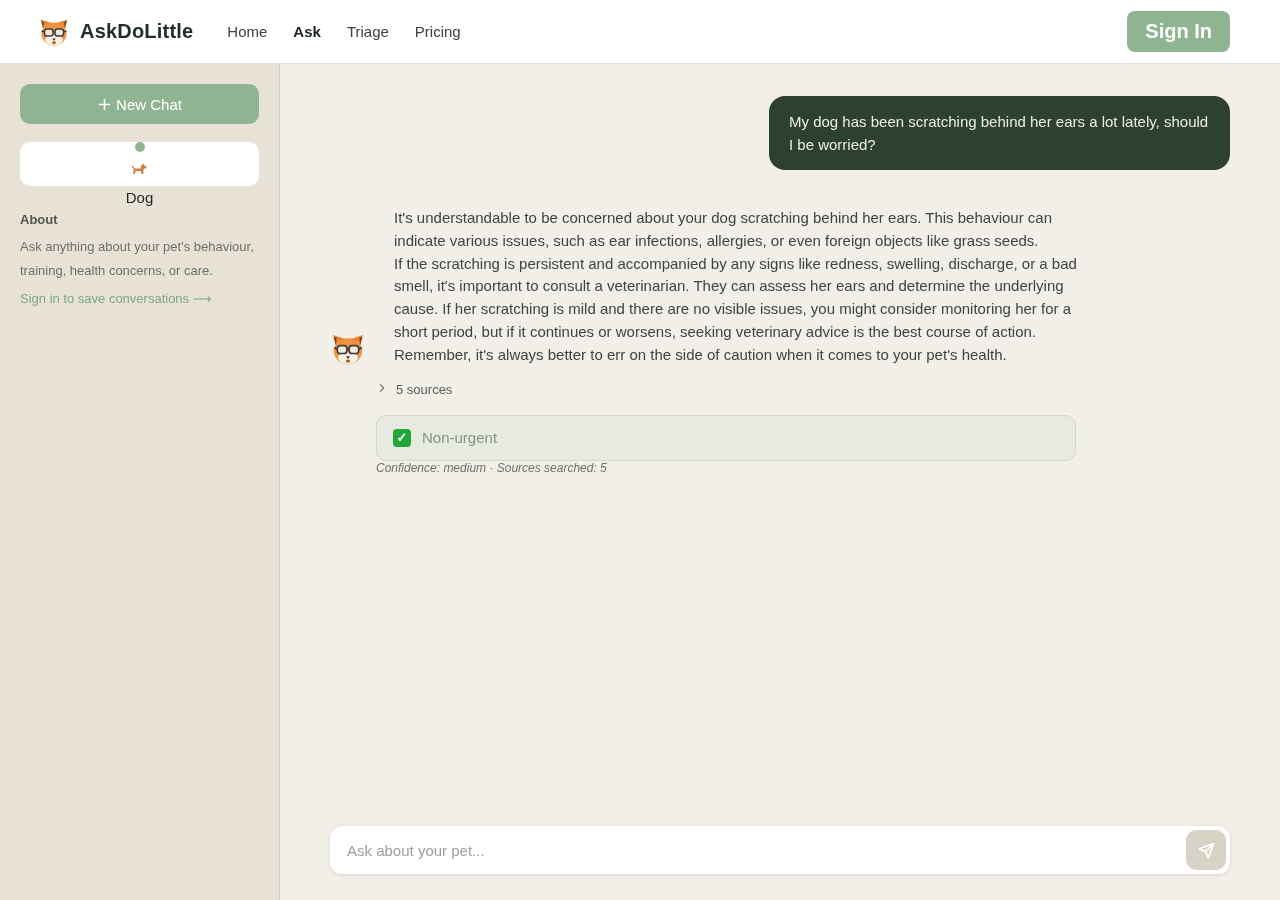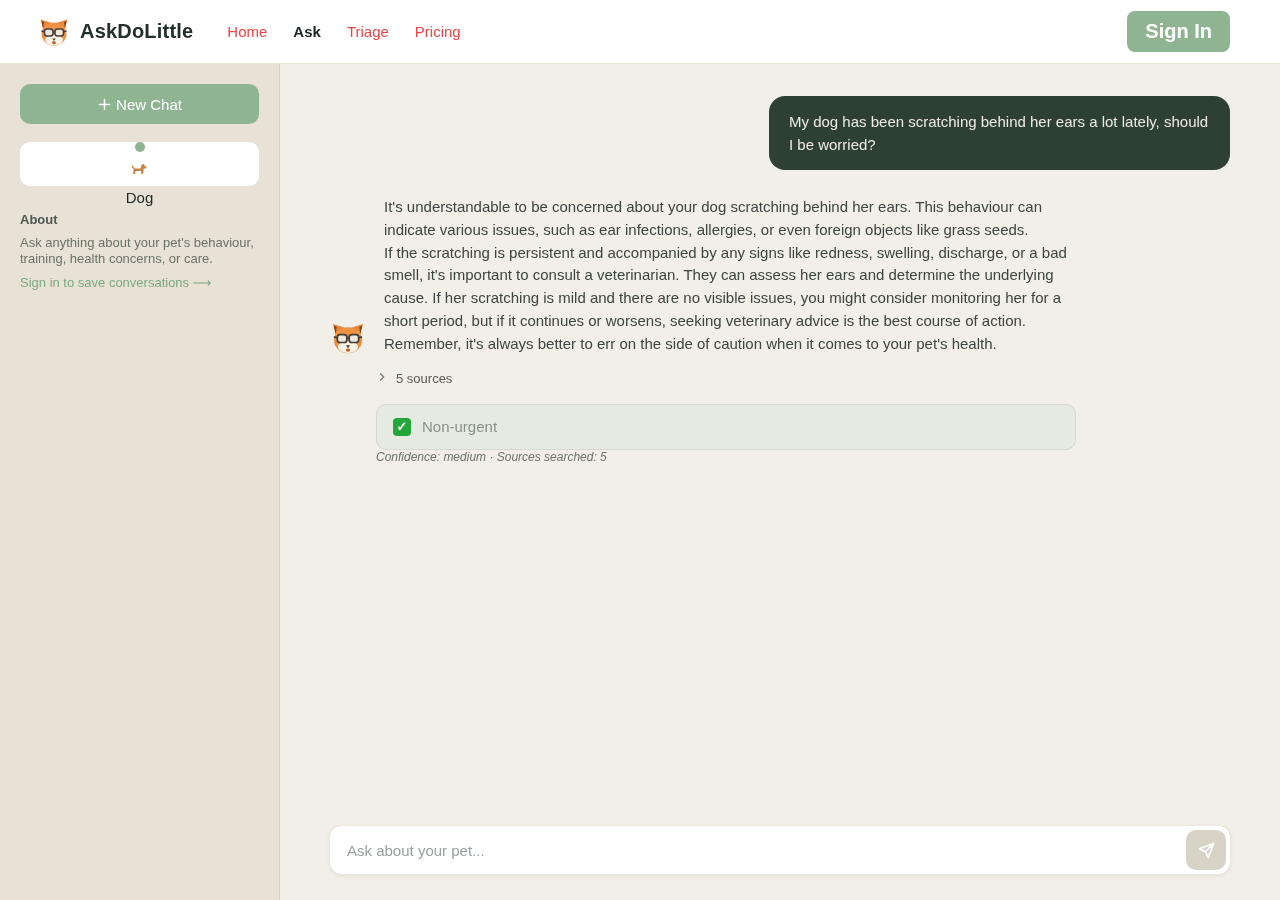--- a/index.html
+++ b/index.html
@@ -10,21 +10,21 @@
 
   
   header {
     height:64px; background:#ffffff; border-bottom:1px solid #e3e7db;
     display:flex; align-items:center; padding:0 50px 0 38px; flex:none;
   }
   .brand { display:flex; align-items:center; gap:10px; cursor:pointer; }
   .logo { width:32px; height:32px; display:block; }
   .brand-name { font-size:20px; font-weight:700; color:#22302a; letter-spacing:.2px; }
   nav { display:flex; align-items:center; gap:26px; margin-left:34px; }
-  .nav-link { font-size:15px; color:#ef4444; text-decoration:none; cursor:pointer; }
+  .nav-link { font-size:15px; color:#404040; text-decoration:none; cursor:pointer; }
   .nav-link.active { color:#1d2722; font-weight:700; }
   .signin {
     margin-left:auto; background:#8fb492; color:#ffffff; border:none;
     font-family:inherit; font-size:20px; font-weight:600;
     padding:9px 18px; border-radius:8px; cursor:pointer;
   }
 
   
   .content { flex:1; display:flex; min-height:0; }
 
@@ -40,34 +40,34 @@
   }
   .species-select {
     margin-top:18px; background:#ffffff; border-radius:10px; height:44px;
     display:flex; align-items:center; padding:0 12px; gap:9px; cursor:pointer;flex-direction:column;
   }
   .dot { width:10px; height:10px; border-radius:50%; background:#8fb492; flex:none; }
   .dog-ico { width:19px; height:19px; display:block; flex:none; }
   .species-label { font-size:15px; font-weight:500; color:#1f2823; }
   .chev-dark { margin-left:auto; }
   .about-title { margin-top:26px; font-size:13px; font-weight:700; color:#4f5752; }
-  .about-text { margin-top:8px; font-size:13px; color:#6b7268; line-height:16px; }
+  .about-text { margin-top:8px; font-size:13px; color:#6b7268; line-height:24px; }
   .signin-link { display:inline-block; margin-top:8px; font-size:13px; color:#7ca884; text-decoration:none; cursor:pointer; }
 
   
   .chat { flex:1; position:relative; background:#f2efe8; min-width:0; }
   .thread { width:900px; margin:0 auto; padding-top:32px; }
 
   .user-row { display:flex; justify-content:flex-end; }
   .user-bubble {
     background:#2d4031; color:#eeece2; border-radius:16px;
     padding:14px 20px; max-width:461px; font-size:15px; line-height:23px;
   }
 
-  .assistant-row { margin-top:26px; display:flex; align-items:flex-end; gap:18px; }
+  .assistant-row { margin-top:37px; display:flex; align-items:flex-end; gap:28px; }
   .avatar { width:36px; height:36px; flex:none; display:block; }
   .assistant-text {
     font-size:15px; line-height:22.8px; color:#3d4540;
     white-space:pre-line; max-width:692px;
   }
 
   .sources {
     margin-top:15px; margin-left:46px; display:flex; gap:8px;
     font-size:13px; color:#565d54; cursor:pointer; width:fit-content;
   }

